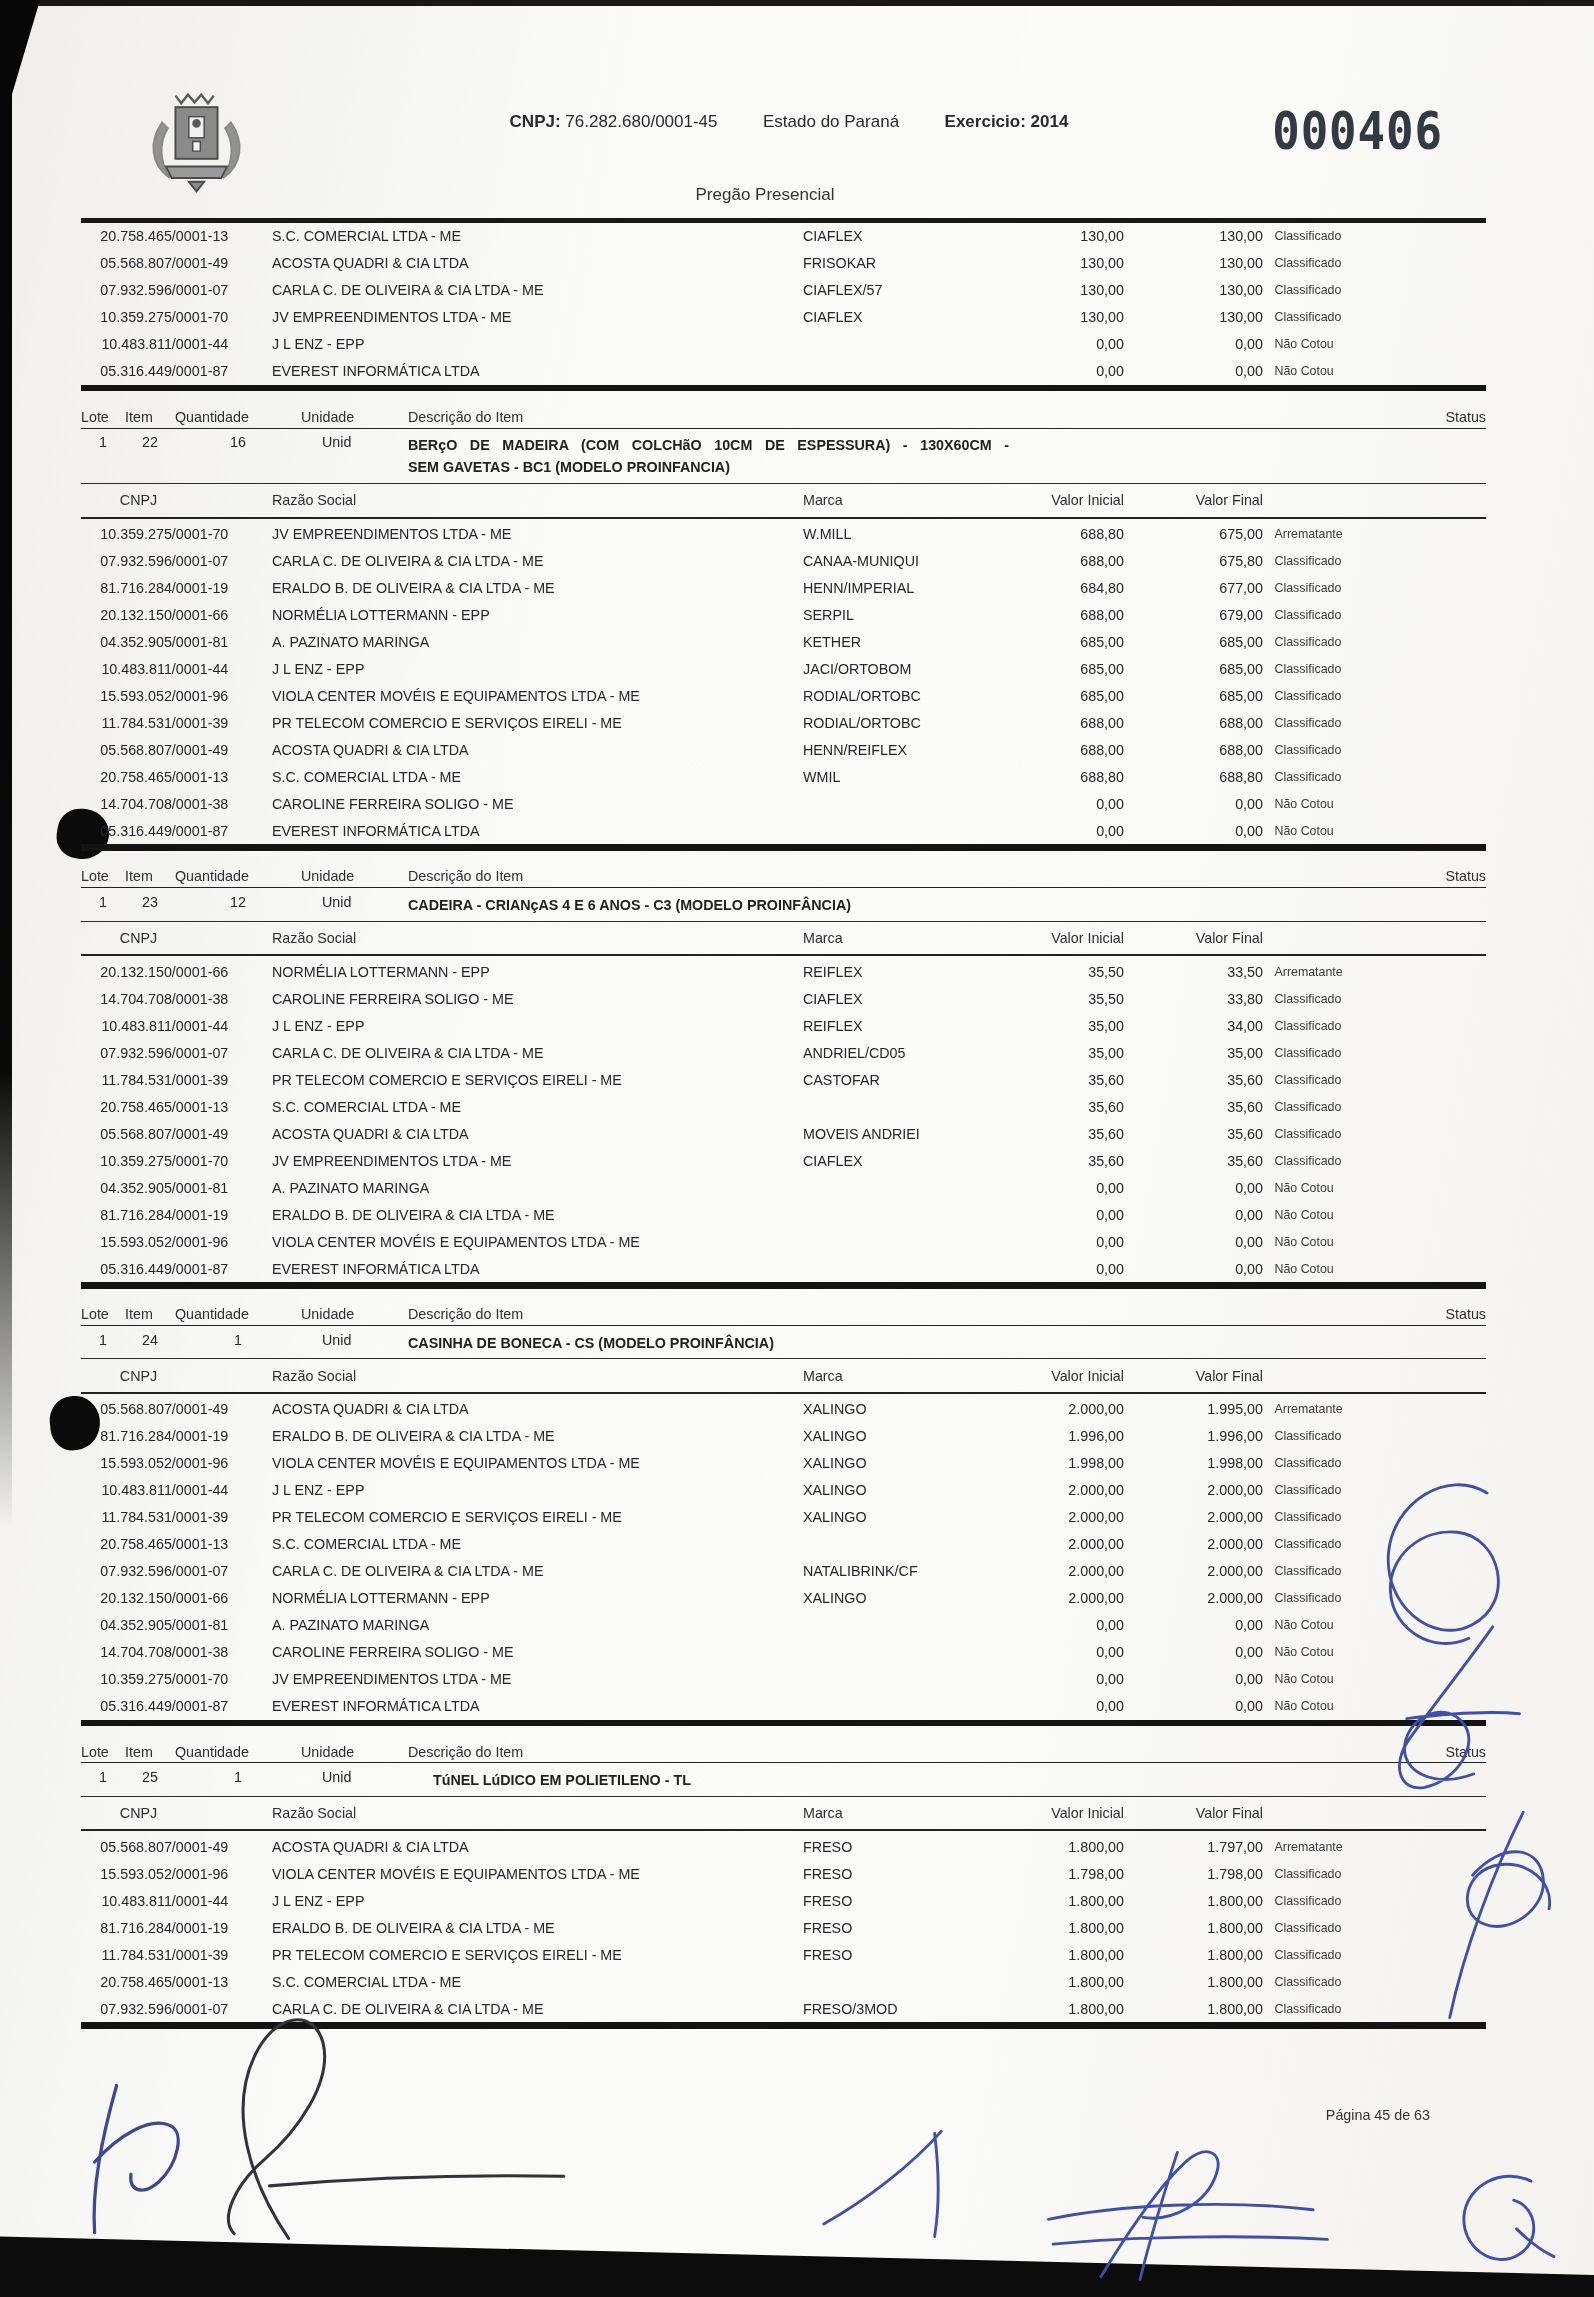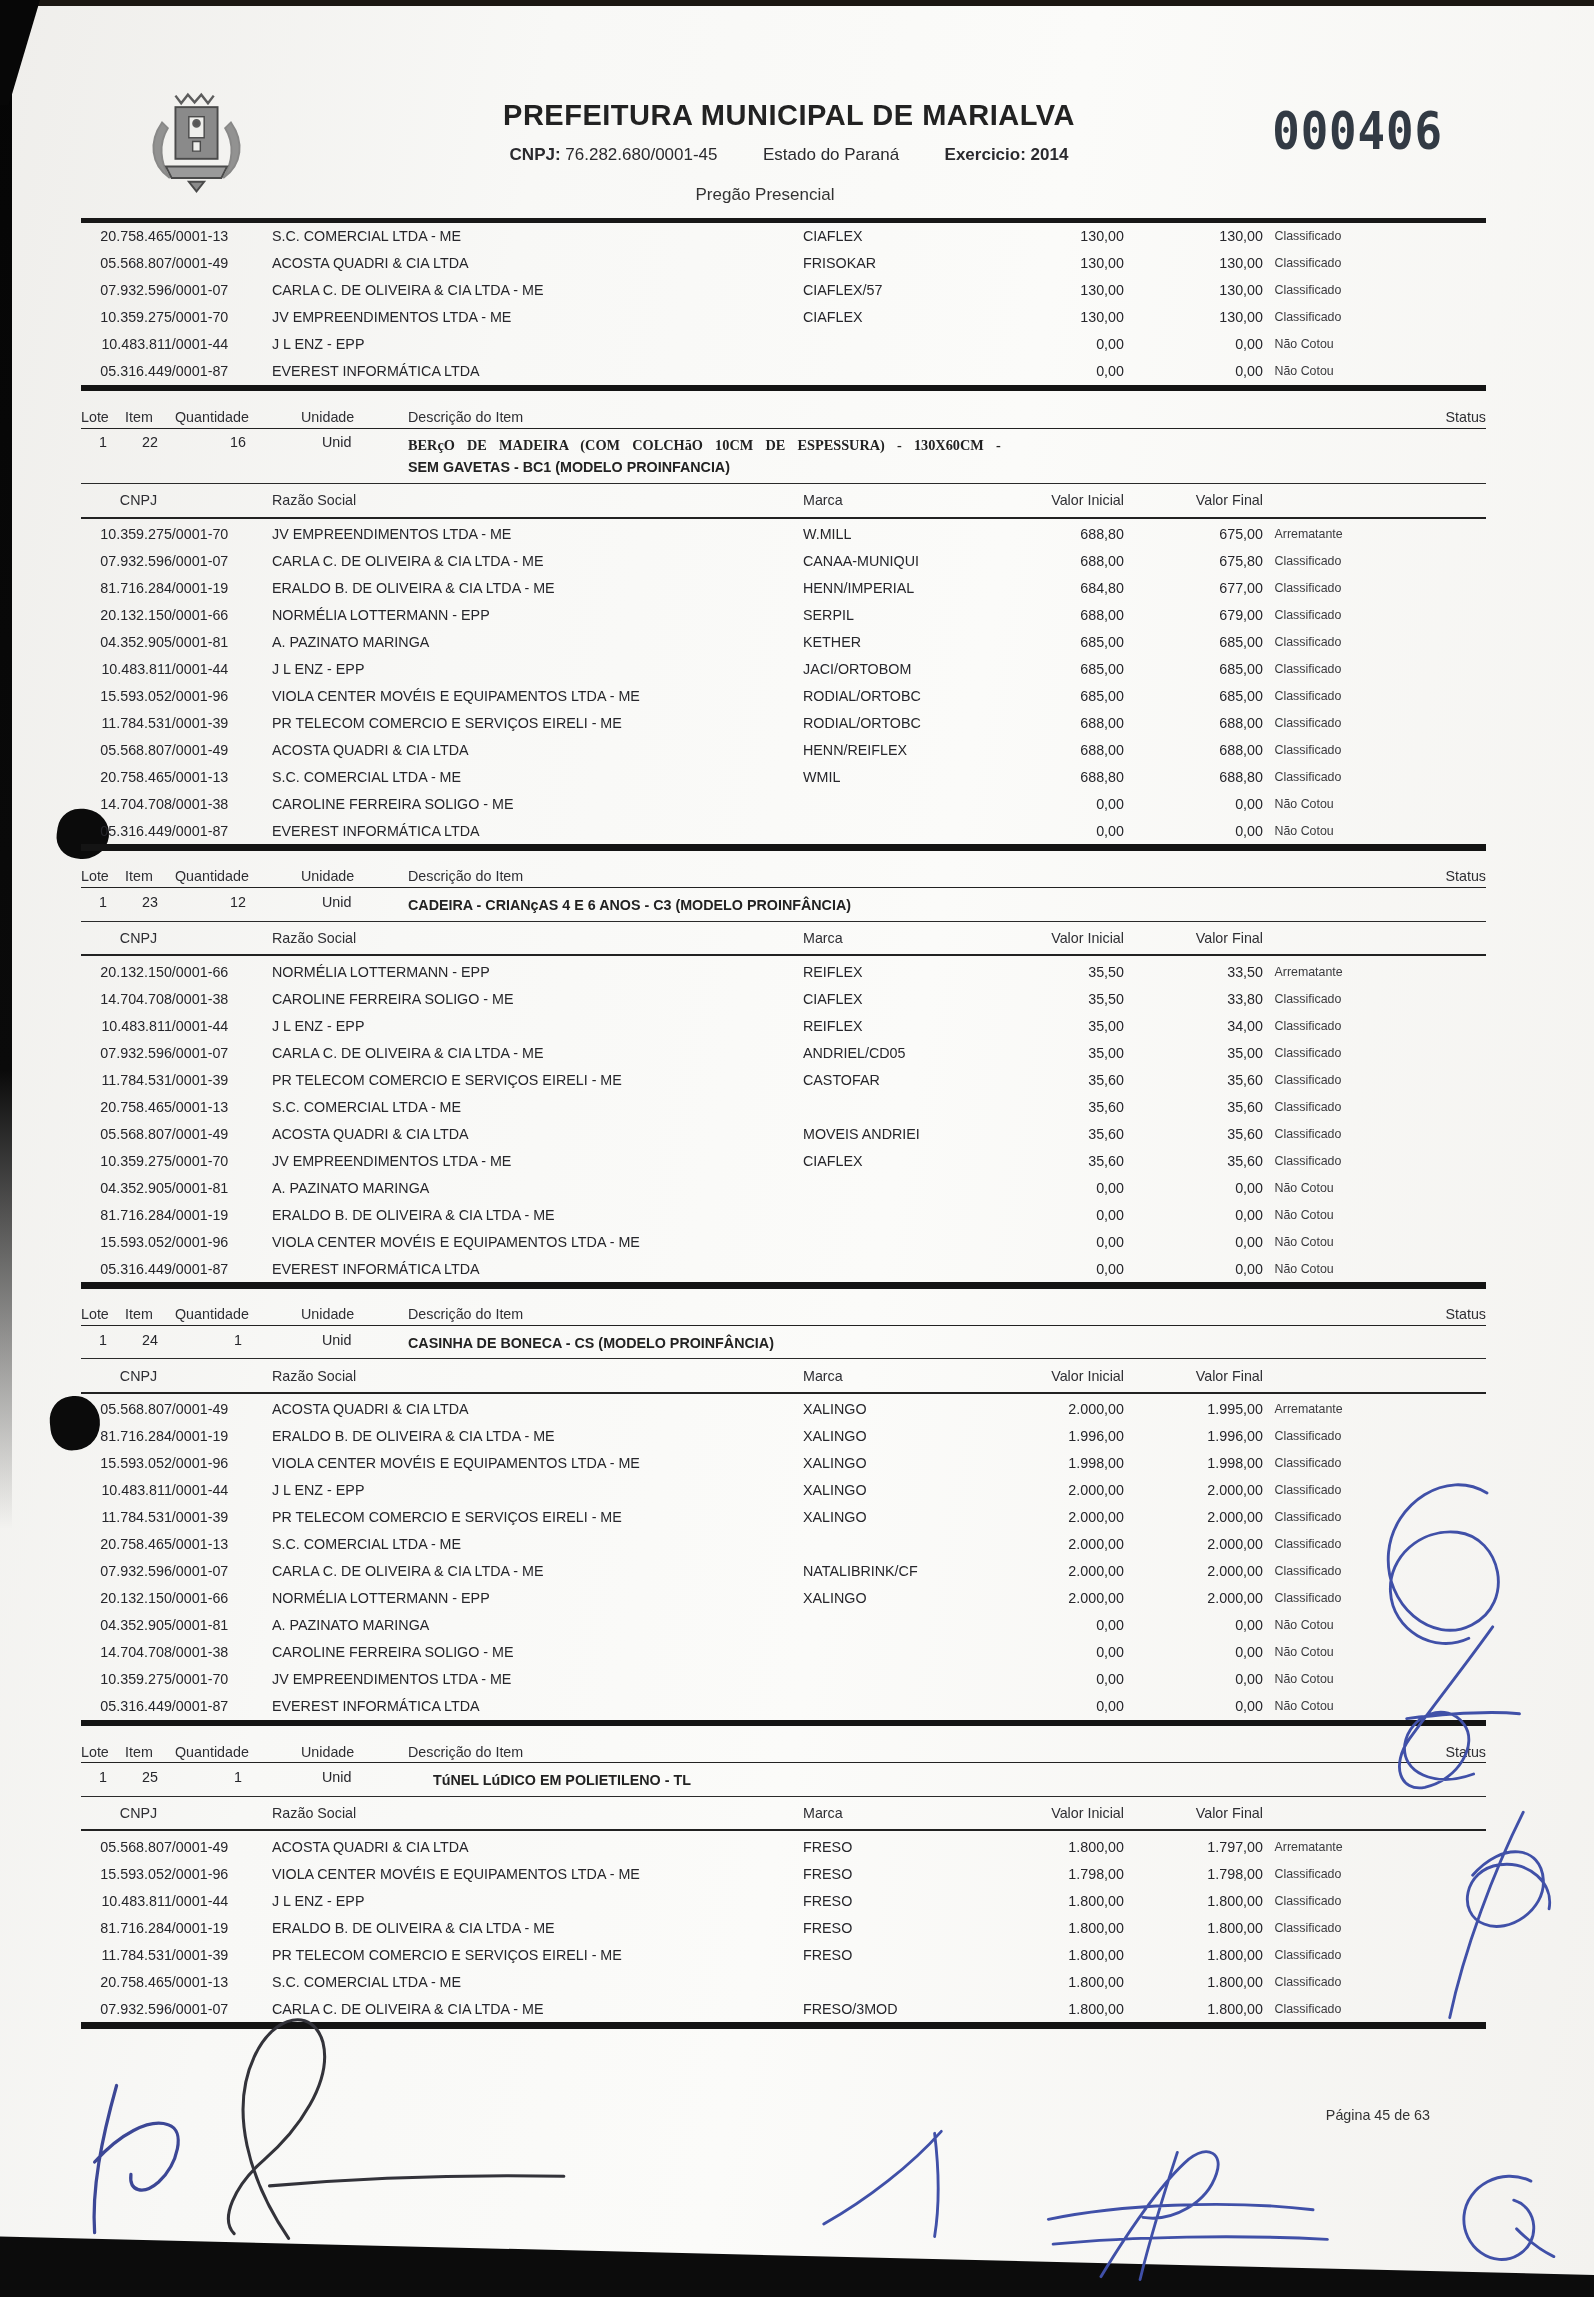--- a/index.html
+++ b/index.html
@@ -45,21 +45,21 @@
   .sub-hdr{border-bottom:2.9px double #222;min-height:32.5px;font-size:14.3px;color:#2e2e33;}
   .sub-hdr .c-cnpj{text-align:center;padding-right:38px;}
 
   .lotgrid{display:grid;grid-template-columns:44px 50px 126px 107px 1fr 115px;align-items:start;font-size:14.3px;}
   .lote-hdr{border-bottom:1.9px solid #222;padding:9.6px 0 2.9px;color:#2e2e33;}
   .lote-hdr .h-status{text-align:right;}
   .item-row{border-bottom:1.5px solid #2a2a2a;padding:5.7px 0 4.8px;font-size:14.3px;}
   .item-row .v{text-align:center;}
   .item-row .v-unid{text-align:left;padding-left:21px;}
   .desc{font-weight:bold;color:#222;line-height:22px;}
-  .desc .spread{word-spacing:8.6px;display:block;font-family:Liberation Serif, serif;}
+  .desc .spread{word-spacing:8.6px;display:block;}
   .lot-section{margin-top:7.6px;}
   .lot-section .rows{margin-top:1.9px;}
 
   .page-num{position:absolute;right:164px;top:2107px;font-size:14.3px;color:#333;}
 
   .sig-layer{position:absolute;left:0;top:0;width:1594px;height:2298px;pointer-events:none;}
 </style>
 </head>
 <body>
 
@@ -80,21 +80,20 @@
       <rect x="36" y="22" width="44" height="54" fill="#8a8a8a" stroke="#4a4a4a"></rect>
       <rect x="50" y="32" width="16" height="22" fill="#efefec" stroke="#4a4a4a" stroke-width="1.5"></rect>
       <circle cx="58" cy="39" r="3.5" fill="#555"></circle>
       <path d="M54,58 h8 v10 h-8 z" fill="#efefec" stroke="#4a4a4a" stroke-width="1.5"></path>
       <path d="M26,84 h64 l-6,12 h-52 z" fill="#9a9a9a" stroke="#4a4a4a"></path>
       <path d="M50,100 h16 l-8,10 z" fill="#8a8a8a" stroke="#4a4a4a"></path>
     </g>
   </svg>
 
   <div class="hdr-center">
-    <div class="doc-title">PREFEITURA MUNICIPAL DE MARIALVA</div>
     <div class="doc-sub">
       <b>CNPJ:</b>
       <span>76.282.680/0001-45</span>
       <span class="gap"></span>
       <span>Estado do Paraná</span>
       <span class="gap"></span>
       <b>Exercicio:</b>
       <b>2014</b>
     </div>
   </div>

